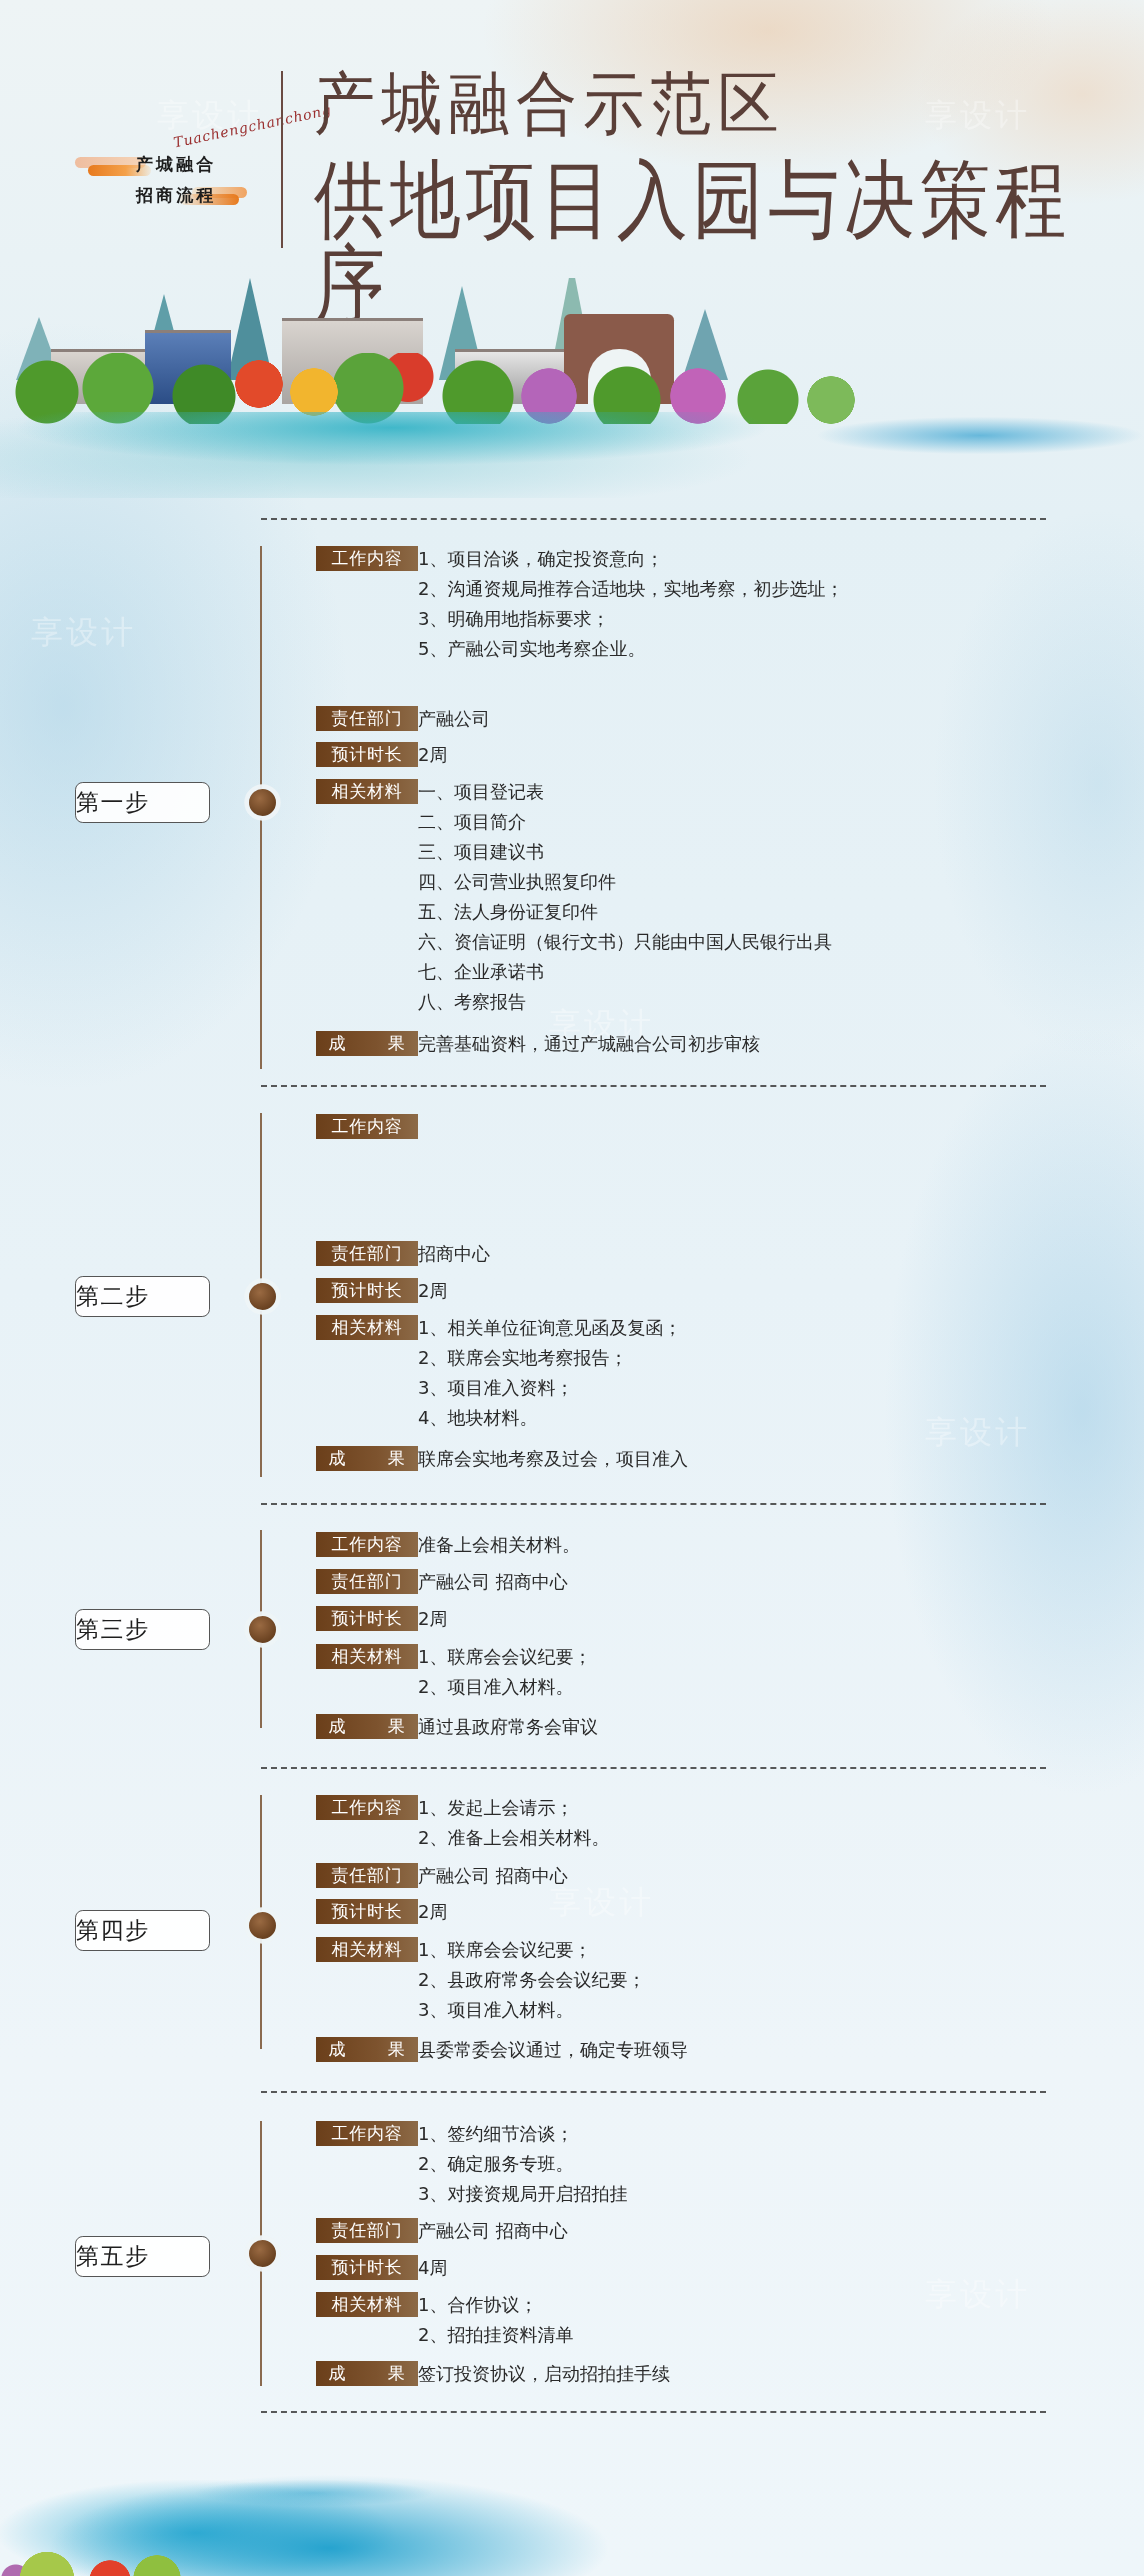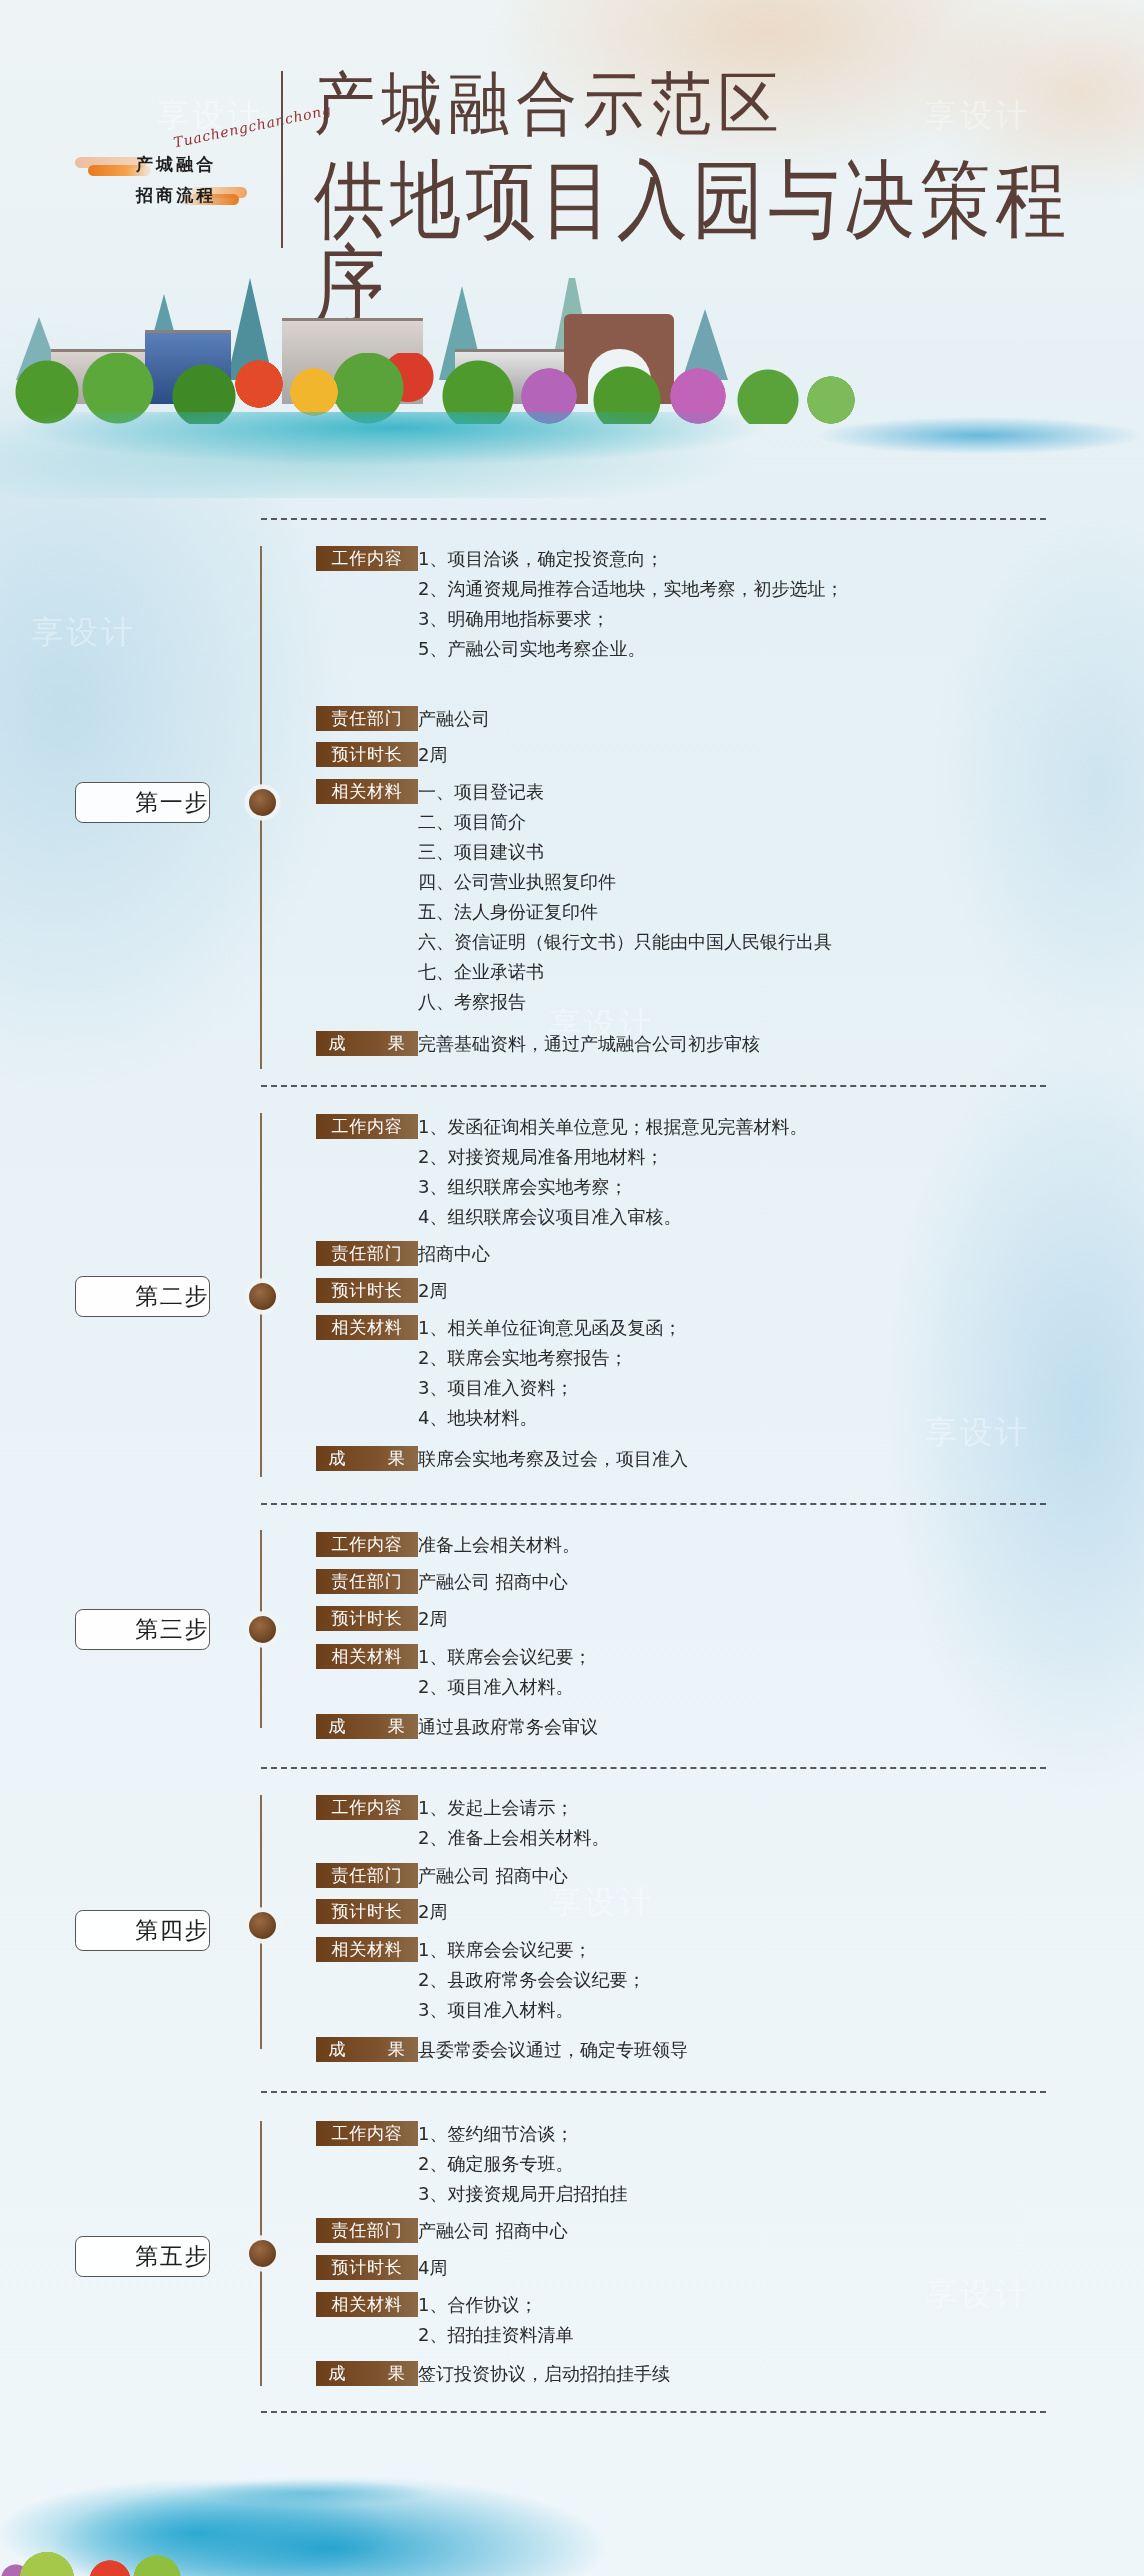--- a/index.html
+++ b/index.html
@@ -114,21 +114,21 @@
   .vline { position: absolute; left: 260px; width: 1.6px; background: #8a6a4f; }
   .dot {
     position: absolute; left: 249px; width: 27px; height: 27px; border-radius: 50%;
     background: radial-gradient(circle at 40% 35%, #9a6a42, #6a4221 70%);
     box-shadow: 0 0 0 4.7px rgba(238,244,247,0.95);
   }
   .step-badge {
     position: absolute; left: 75px; width: 135px; height: 41px;
     border: 1.6px solid #555; border-radius: 7.8px;
     background: rgba(255,255,255,0.92);
-    font-size: 23px; color: #1e1e1e; text-align: right; line-height: 38px;
+    font-size: 23px; color: #1e1e1e; text-align: left; line-height: 38px;
     letter-spacing: 1.6px;
   }
   .row { position: absolute; left: 316px; display: flex; align-items: flex-start; }
   .tag {
     flex: 0 0 102px; height: 25px; line-height: 25px;
     background: linear-gradient(90deg, #6b3f1a 0%, #7d532e 60%, #8c6a47 100%);
     color: #fff; font-size: 17px; text-align: center; letter-spacing: 0.8px;
   }
   .tag.spread { display: flex; justify-content: space-between; padding: 0 12.5px; }
   .vals { margin-left: 0; }
@@ -254,26 +254,20 @@
 </section>
 
 <section>
   <div class="vline" style="top:1113px;height:171px"></div>
   <div class="vline" style="top:1311px;height:166px"></div>
   <div class="dot" style="top:1283px"></div>
   <div class="step-badge" style="top:1276px">第二步</div>
 
   <div class="row" style="top:1114px">
     <div class="tag">工作内容</div>
-    <div class="vals">
-      <div class="val">1、发函征询相关单位意见；根据意见完善材料。</div>
-      <div class="val">2、对接资规局准备用地材料；</div>
-      <div class="val">3、组织联席会实地考察；</div>
-      <div class="val">4、组织联席会议项目准入审核。</div>
-    </div>
   </div>
   <div class="row" style="top:1241px">
     <div class="tag">责任部门</div>
     <div class="vals">
         <div class="val">招商中心</div>
       </div>
   </div>
   <div class="row" style="top:1278px">
     <div class="tag">预计时长</div>
     <div class="vals">

